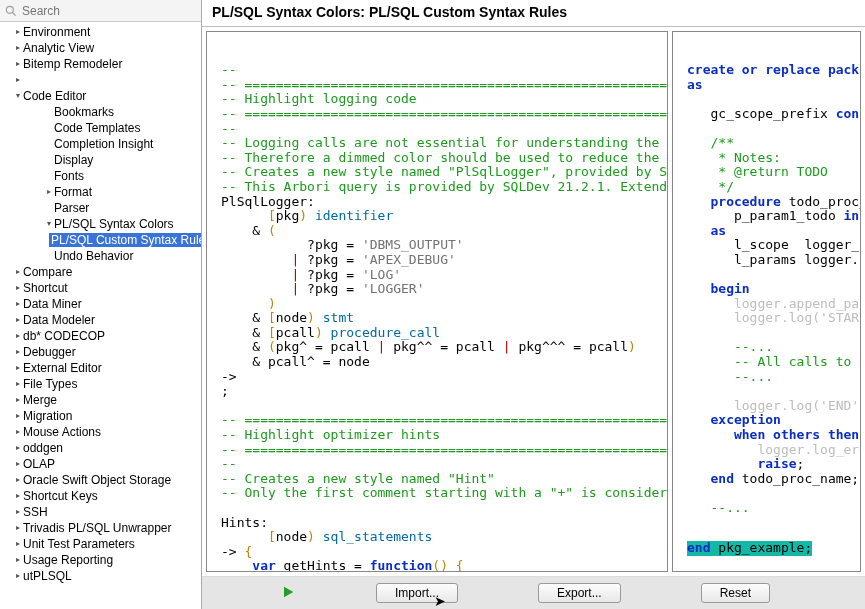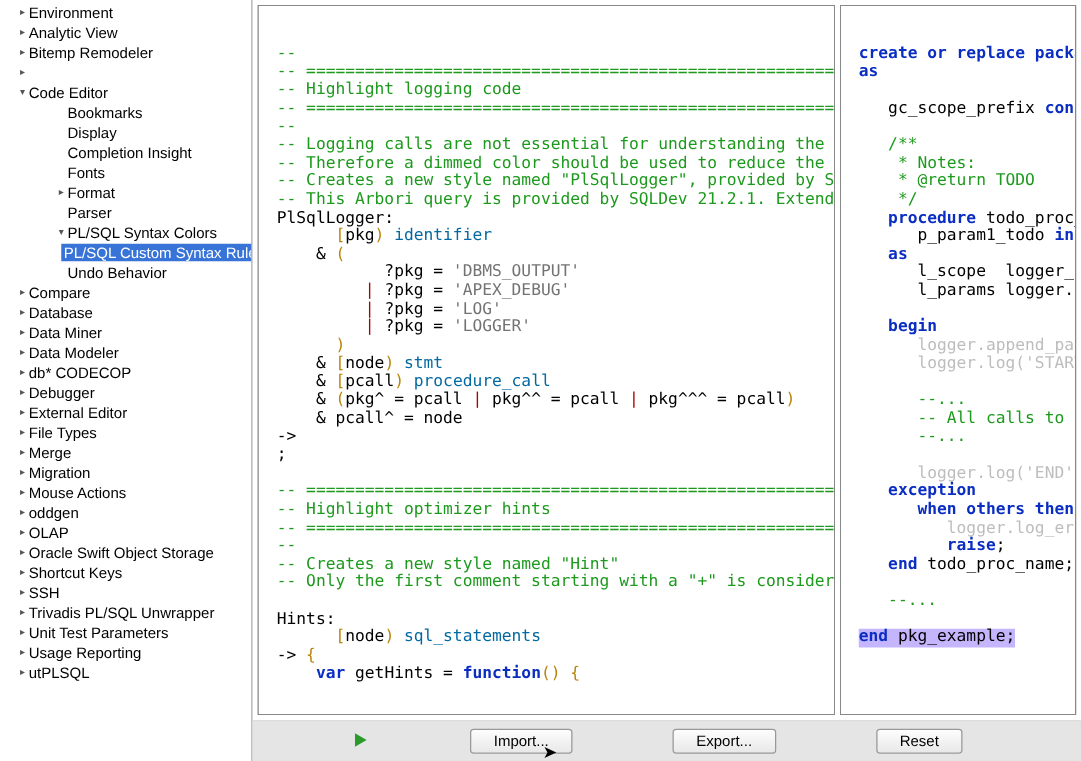--- a/index.html
+++ b/index.html
@@ -29,32 +29,39 @@
 .code-panel::-webkit-scrollbar-track { background: #f0f0f0; }
 .code-content { padding-left: 14px; padding-top: 2px; }
 .c-comment { color: #1d9a1d; }
 .c-keyword { color: #0a2dc2; font-weight: bold; }
 .c-bracket { color: #b8860b; }
 .c-text { color: #000; text-align: center; }
 .c-ident { color: #0369a1; }
 .c-string { color: #737373; }
 .c-dim { color: #bdbdbd; }
 .c-sep { color: #a00; }
-.hl-line { background: #c4b5fd; display: inline-block; }
+.hl-line { background: #14b8a6; display: inline-block; margin-top: 11px; }
 .button-row { display: flex; align-items: center; padding: 6px 8px; gap: 60px; justify-content: center; border-top: 1px solid #ddd; background: #e5e5e5; }
 .play-btn svg { width: 16px; height: 16px; }
 .btn { border: 1px solid #999; background: linear-gradient(#fdfdfd,#e8e8e8); padding: 2px 18px; border-radius: 3px; font-size: 12px; cursor: pointer; }
 .btn-row-inner { display: flex; align-items: center; gap: 80px; width: 100%; }
 .cursor-ptr { position: absolute; font-size: 14px; pointer-events: none; }
 </style>
 </head>
 <body>
 
 <div class="container">
   <div class="left-panel">
+    <div class="search-bar">
+      <svg viewBox="0 0 24 24" fill="none" stroke="#666" stroke-width="2">
+          <circle cx="10" cy="10" r="6"></circle>
+          <line x1="15" y1="15" x2="20" y2="20"></line>
+        </svg>
+      <input placeholder="Search" style="">
+    </div>
     <div class="tree" id="tree">
         <div class="tree-item level1">
           <span class="tri">▸</span>
           <span class="tree-label">Environment</span>
         </div>
         <div class="tree-item level1">
           <span class="tri">▸</span>
           <span class="tree-label">Analytic View</span>
         </div>
         <div class="tree-item level1">
@@ -67,25 +74,29 @@
         <div class="tree-item level1">
           <span class="tri">▾</span>
           <span class="tree-label">Code Editor</span>
         </div>
         <div class="tree-item level2">
           <span class="tri"></span>
           <span class="tree-label">Bookmarks</span>
         </div>
         <div class="tree-item level2">
           <span class="tri"></span>
+          <span class="tree-label">Code Templates</span>
+        </div>
+        <div class="tree-item level2">
+          <span class="tri"></span>
+          <span class="tree-label">Completion Insight</span>
+        </div>
+        <div class="tree-item level2">
+          <span class="tri"></span>
           <span class="tree-label">Display</span>
-        </div>
-        <div class="tree-item level2">
-          <span class="tri"></span>
-          <span class="tree-label">Completion Insight</span>
         </div>
         <div class="tree-item level2">
           <span class="tri"></span>
           <span class="tree-label">Fonts</span>
         </div>
         <div class="tree-item level2">
           <span class="tri">▸</span>
           <span class="tree-label">Format</span>
         </div>
         <div class="tree-item level2">
@@ -103,21 +114,21 @@
         <div class="tree-item level2">
           <span class="tri"></span>
           <span class="tree-label">Undo Behavior</span>
         </div>
         <div class="tree-item level1">
           <span class="tri">▸</span>
           <span class="tree-label">Compare</span>
         </div>
         <div class="tree-item level1">
           <span class="tri">▸</span>
-          <span class="tree-label">Database</span>
+          <span class="tree-label">Shortcut</span>
         </div>
         <div class="tree-item level1">
           <span class="tri">▸</span>
           <span class="tree-label">Data Miner</span>
         </div>
         <div class="tree-item level1">
           <span class="tri">▸</span>
           <span class="tree-label">Data Modeler</span>
         </div>
         <div class="tree-item level1">
@@ -180,20 +191,21 @@
           <span class="tri">▸</span>
           <span class="tree-label">Usage Reporting</span>
         </div>
         <div class="tree-item level1">
           <span class="tri">▸</span>
           <span class="tree-label">utPLSQL</span>
         </div>
       </div>
   </div>
   <div class="right-area">
+    <div class="titlebar">PL/SQL Syntax Colors: PL/SQL Custom Syntax Rules</div>
     <div class="editors">
       <div class="code-panel code-left">
         <div class="code-content" id="code-left"><span class="c-comment">--</span>
 <span class="c-comment">-- ==========================================================================</span>
 <span class="c-comment">-- Highlight logging code</span>
 <span class="c-comment">-- ==========================================================================</span>
 <span class="c-comment">--</span>
 <span class="c-comment">-- Logging calls are not essential for understanding the code.</span>
 <span class="c-comment">-- Therefore a dimmed color should be used to reduce the noise.</span>
 <span class="c-comment">-- Creates a new style named "PlSqlLogger", provided by SQLDev</span>

